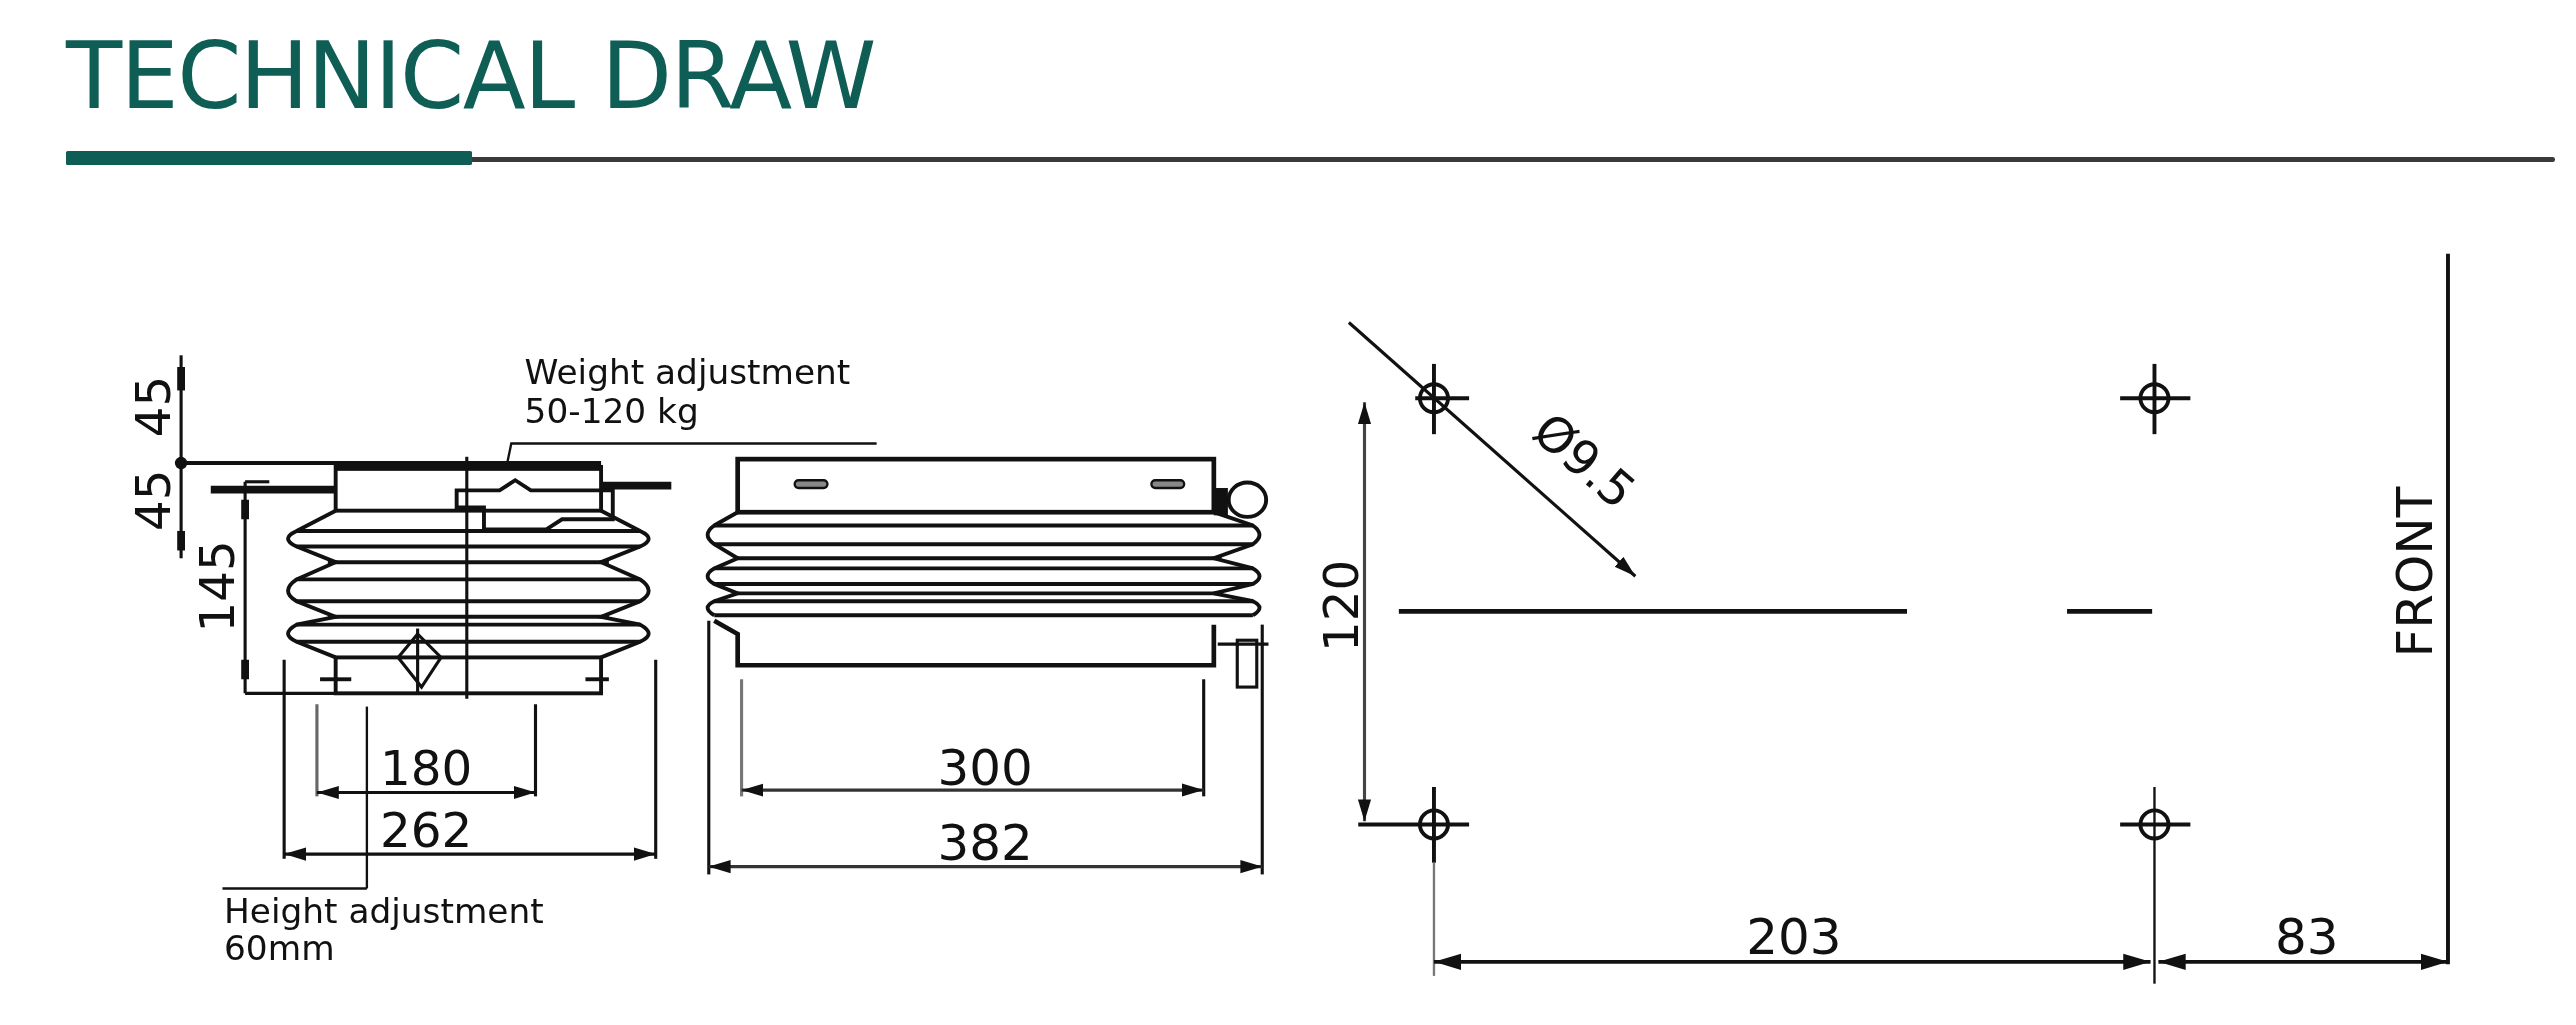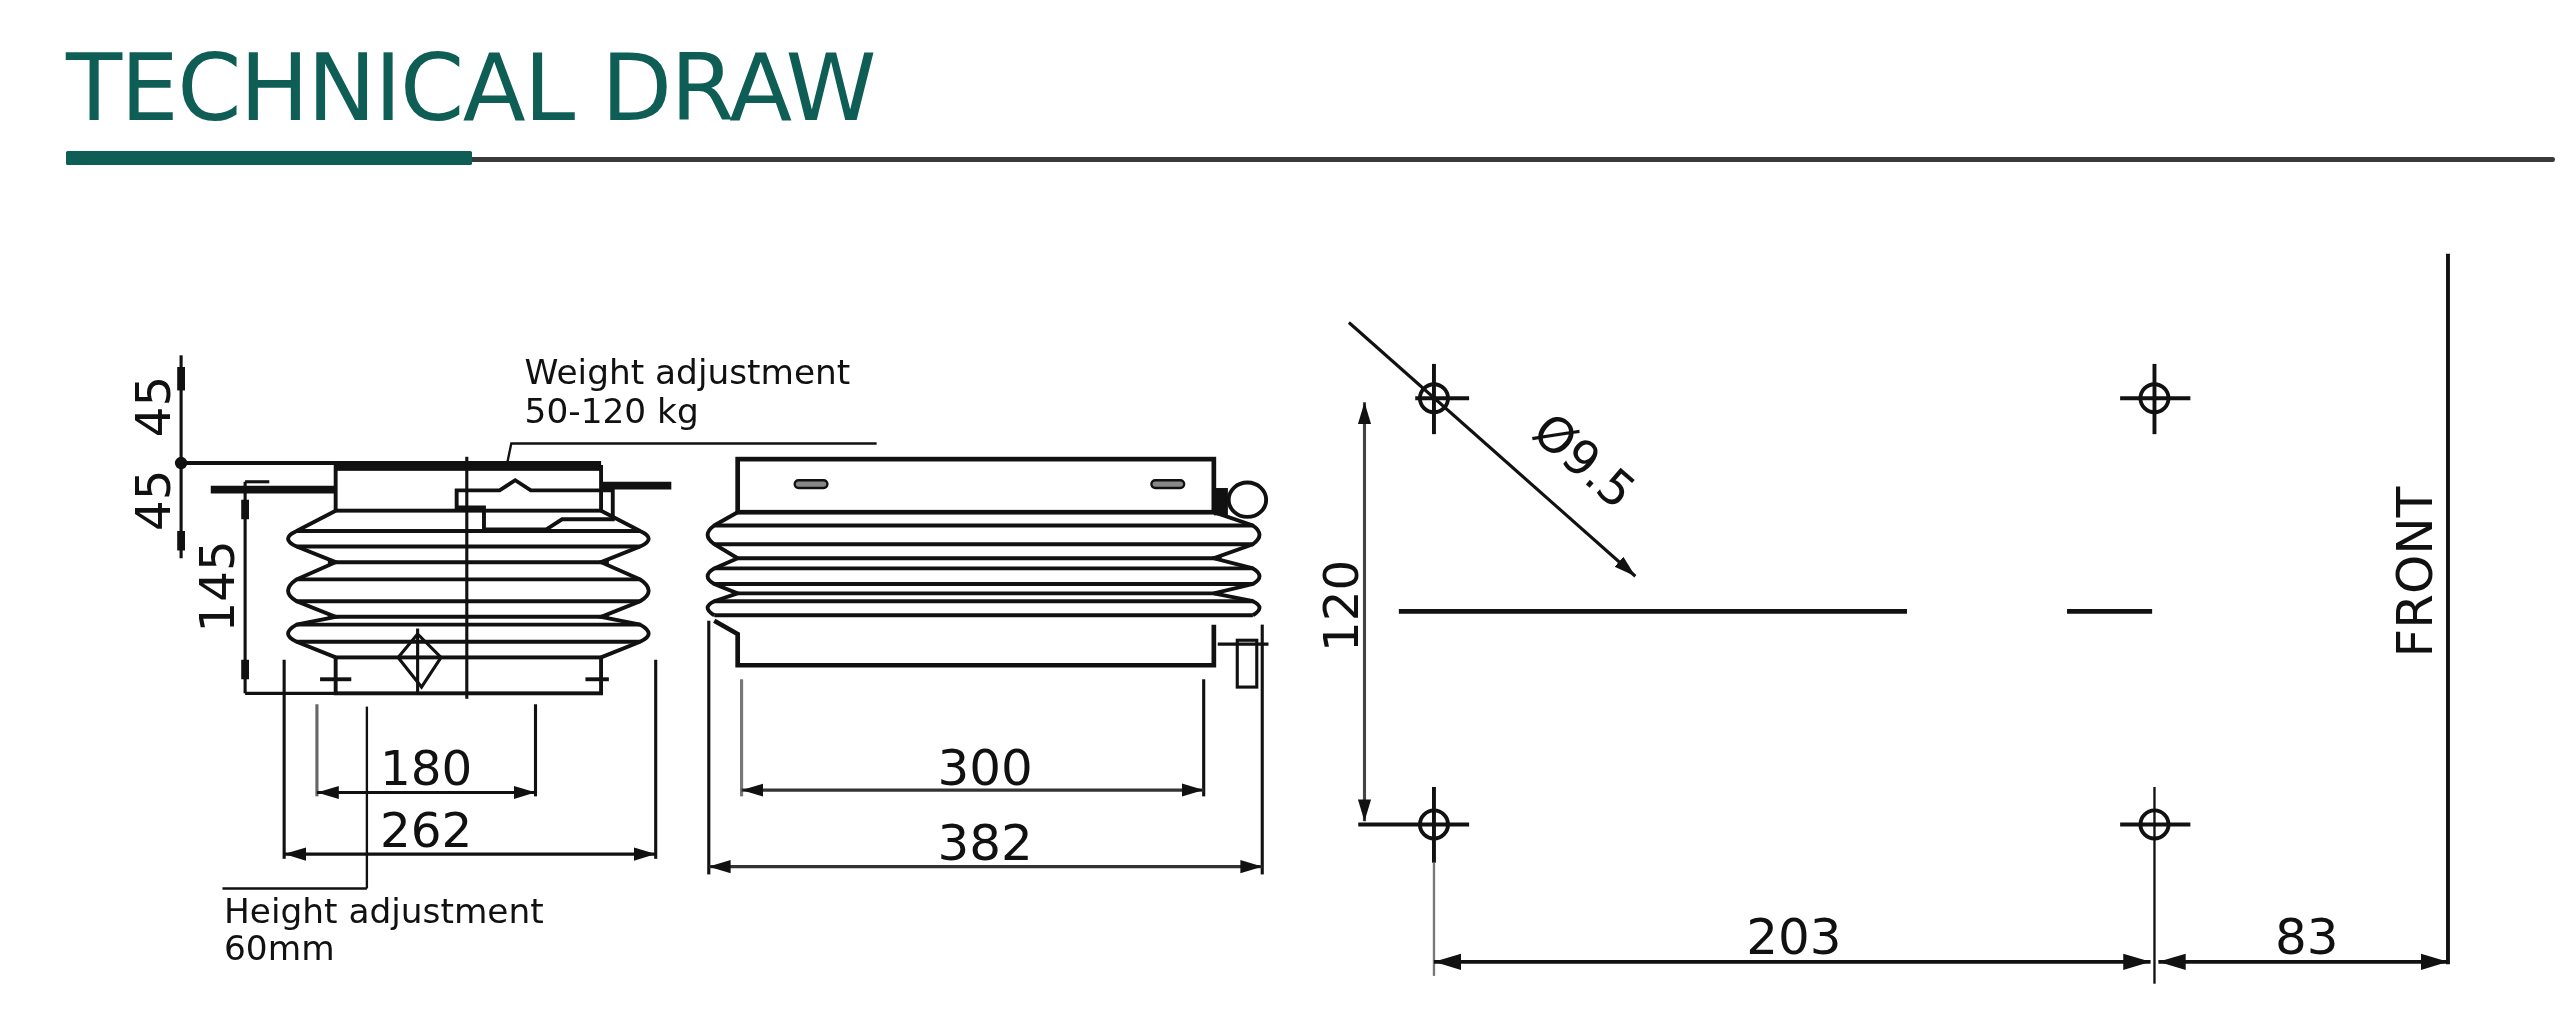--- a/index.html
+++ b/index.html
@@ -10,21 +10,21 @@
     letter-spacing: -1.6px; line-height: 1; white-space: nowrap;
   }
   .rule-gray { position: absolute; left: 468px; top: 157px; width: 2087px; height: 4.7px; background: #3a3a3a; border-radius: 2.3px; }
   .rule-accent { position: absolute; left: 66px; top: 151px; width: 406px; height: 14px; border-radius: 1.6px; }
   svg.drawing { position: absolute; left: 0; top: 0; }
   svg text { font-family: "DejaVu Sans", sans-serif; fill: #111; }
 </style>
 </head>
 <body>
 
-<div class="title" style="color:#0f5e55;margin-top:12px;">TECHNICAL DRAW</div>
+<div class="title" style="color:#0f5e55;">TECHNICAL DRAW</div>
 <div class="rule-gray"></div>
 <div class="rule-accent" style="background:#0f5e55;"></div>
 
 <svg class="drawing" width="2576" height="1026" viewBox="0 0 3300 1314">
   <defs>
     <marker id="arr" viewBox="0 0 10 10" refX="10" refY="5" markerWidth="7" markerHeight="7" orient="auto-start-reverse">
       <path d="M0,2 L10,5 L0,8 z" fill="#111"></path>
     </marker>
   </defs>
 

